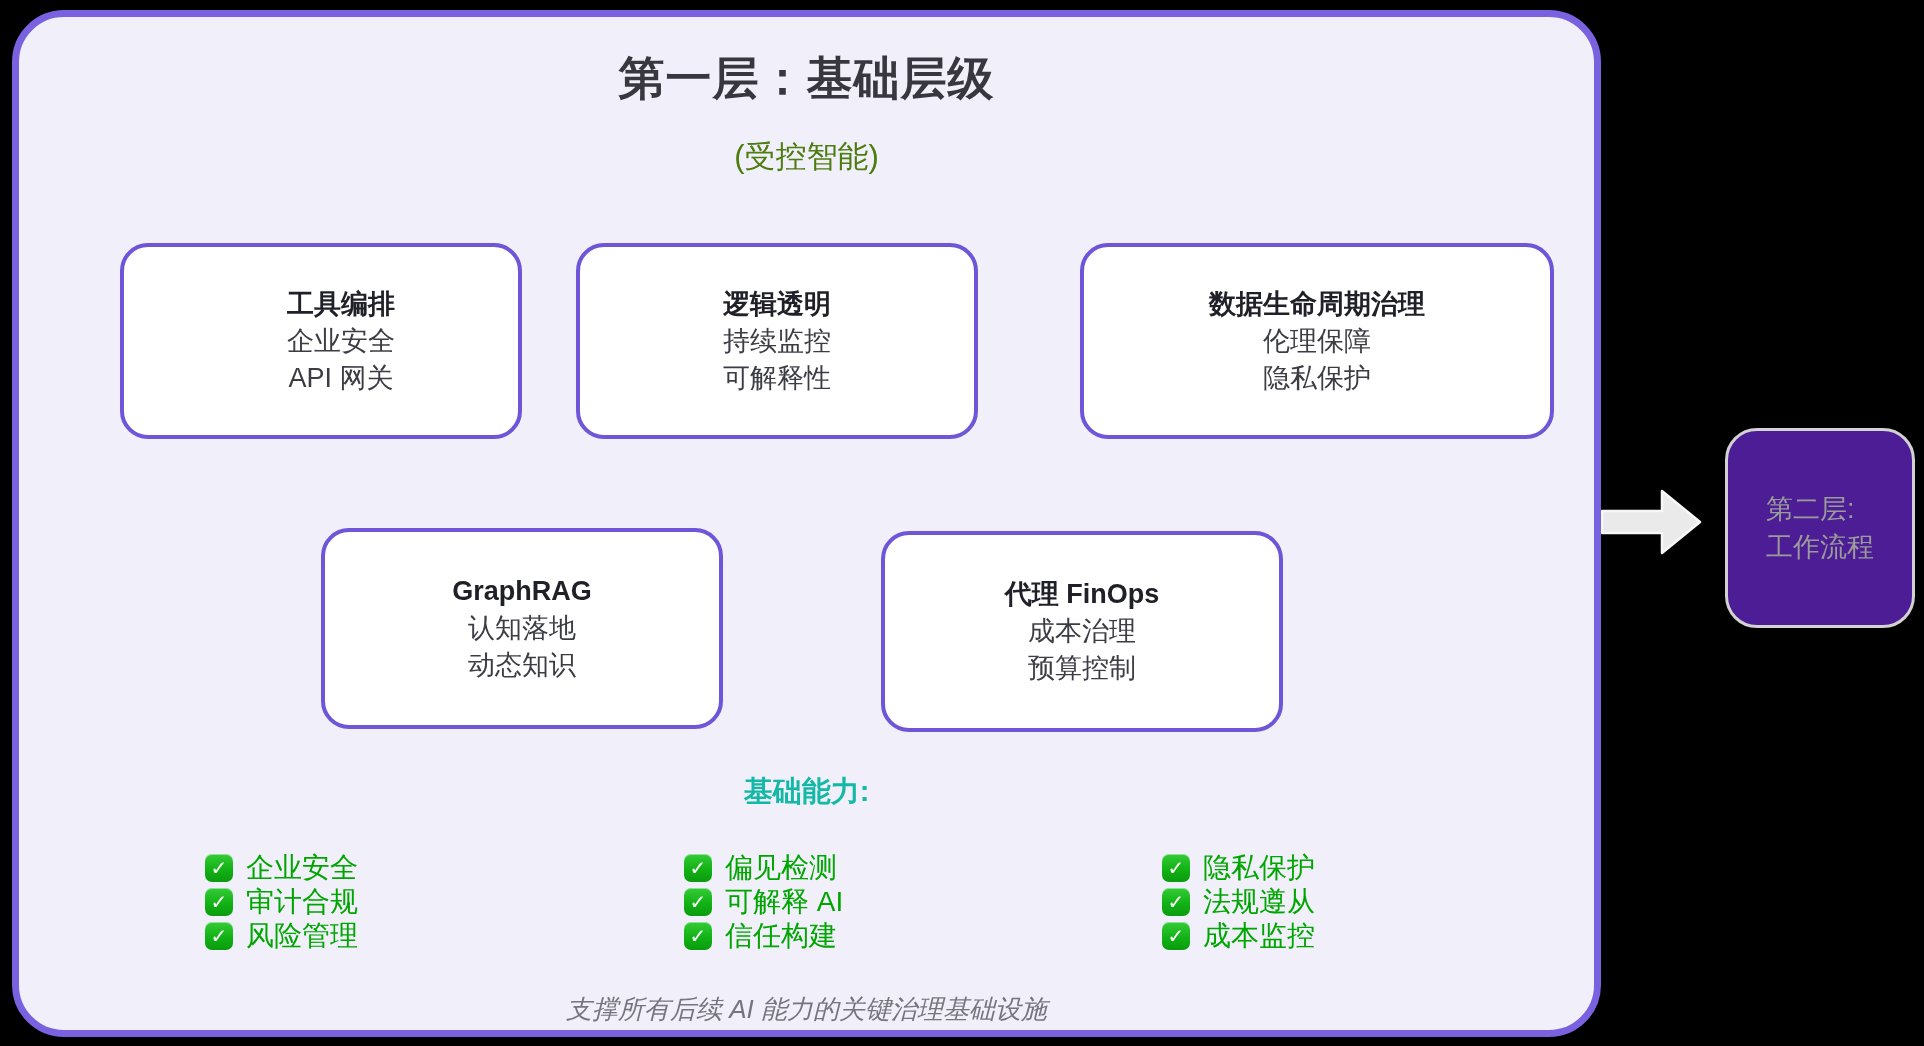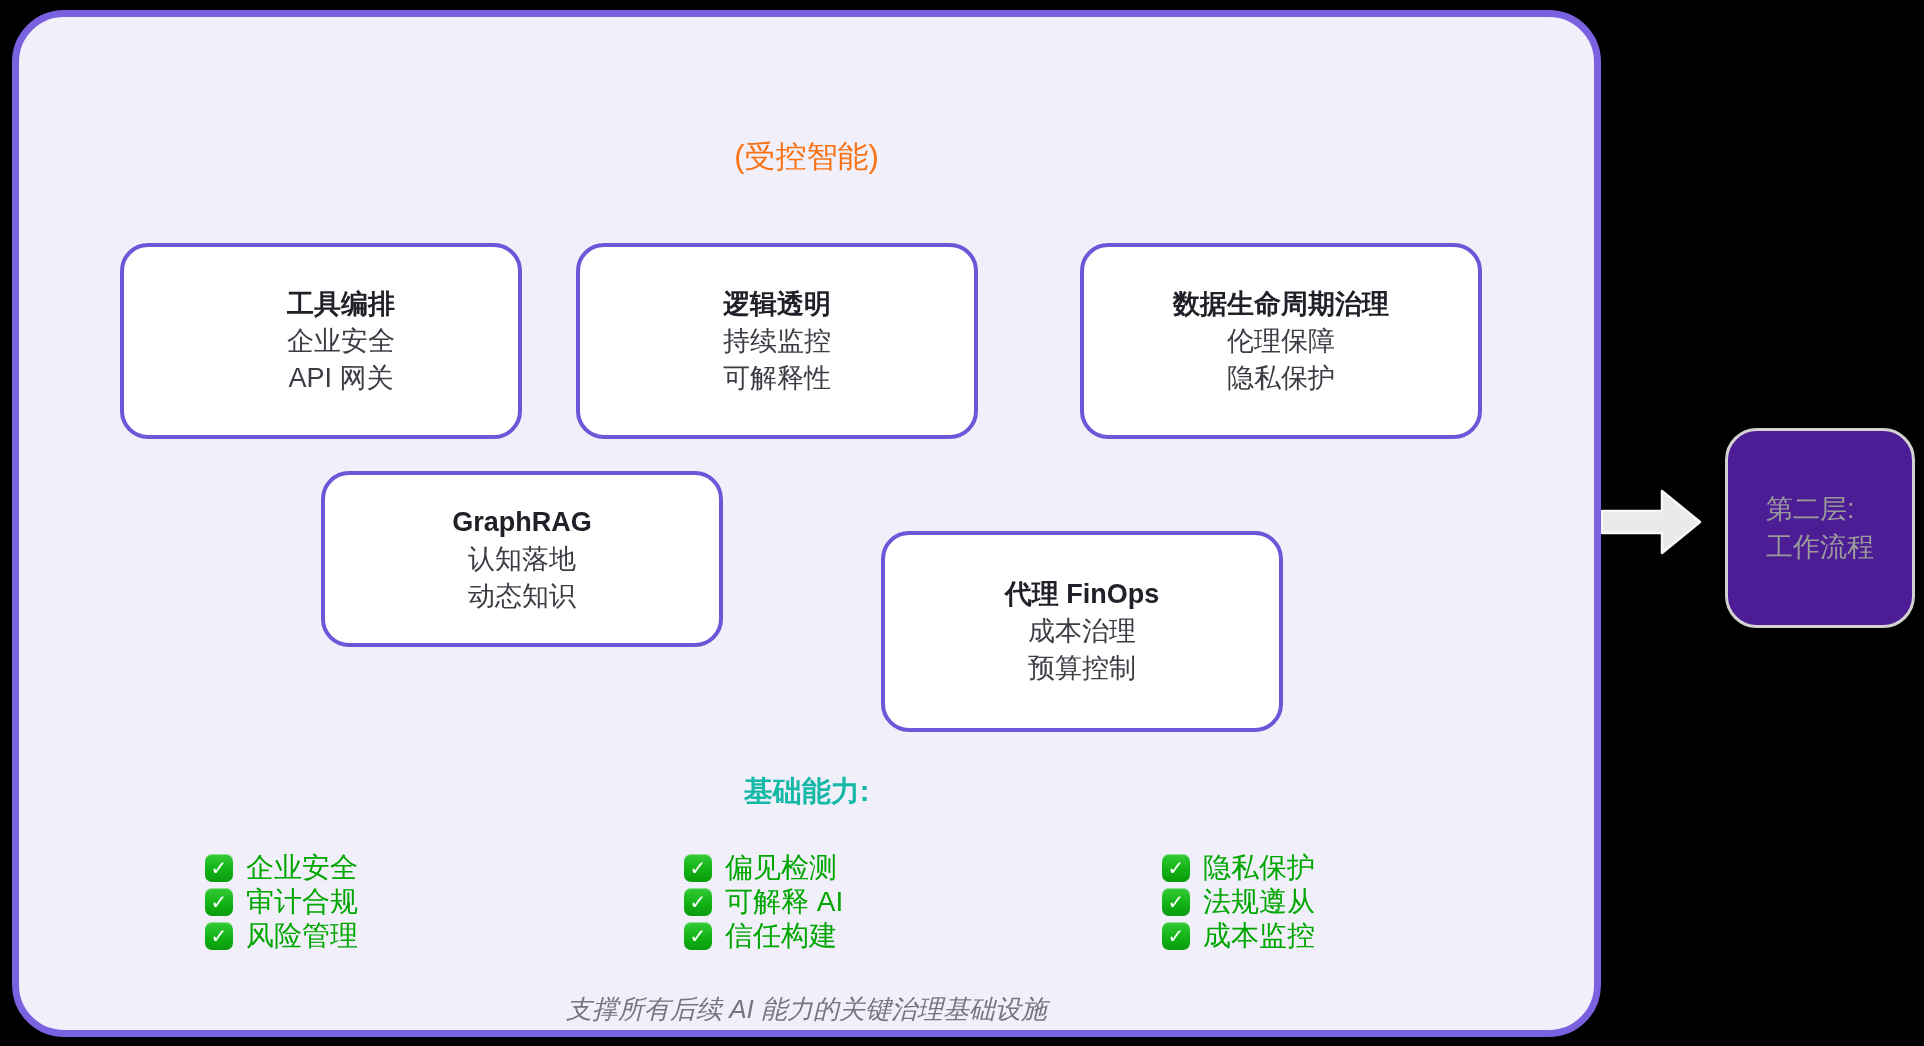--- a/index.html
+++ b/index.html
@@ -28,21 +28,21 @@
     text-align: center;
     font-size: 46px; font-weight: bold;
     color: #38373f;
     letter-spacing: 1px;
   }
   .subtitle {
     position: absolute;
     left: 12px; top: 136px; width: 1589px;
     text-align: center;
     font-size: 31px;
-    color: #f97316;
+    color: #4d7c0f;
   }
   .node {
     position: absolute;
     box-sizing: border-box;
     background: #fff;
     border: 4px solid #6f55d8;
     border-radius: 28px;
     display: flex;
     flex-direction: column;
     align-items: center;
@@ -54,22 +54,22 @@
     color: #202028;
     line-height: 37px;
   }
   .node .node-line {
     font-size: 27px;
     color: #3c3c44;
     line-height: 37px;
   }
   .b1 { left: 120px;  top: 243px; width: 402px; height: 196px; padding-left: 40px; }
   .b2 { left: 576px;  top: 243px; width: 402px; height: 196px; }
-  .b3 { left: 1080px; top: 243px; width: 402px; height: 196px; }
-  .b4 { left: 321px;  top: 471px; width: 402px; height: 176px; }
+  .b3 { left: 1080px; top: 243px; width: 474px; height: 196px; }
+  .b4 { left: 321px;  top: 528px; width: 402px; height: 201px; }
   .b5 { left: 881px;  top: 531px; width: 402px; height: 201px; }
   .cap-heading {
     position: absolute;
     left: 12px; top: 772px; width: 1589px;
     text-align: center;
     font-size: 29px; font-weight: bold;
     color: #14b8a6;
   }
   .cap-col {
     position: absolute;
@@ -135,20 +135,21 @@
     color: #9b9b9b;
   }
 </style>
 </head>
 <body>
 
 <div class="canvas">
 
   <div class="panel"></div>
 
+  <div class="title">第一层：基础层级</div>
   <div class="subtitle">(受控智能)</div>
 
   <div class="node b1">
     <div class="node-title">工具编排</div>
     <div class="node-line">企业安全</div>
     <div class="node-line">API 网关</div>
   </div>
 
   <div class="node b2">
     <div class="node-title">逻辑透明</div>

